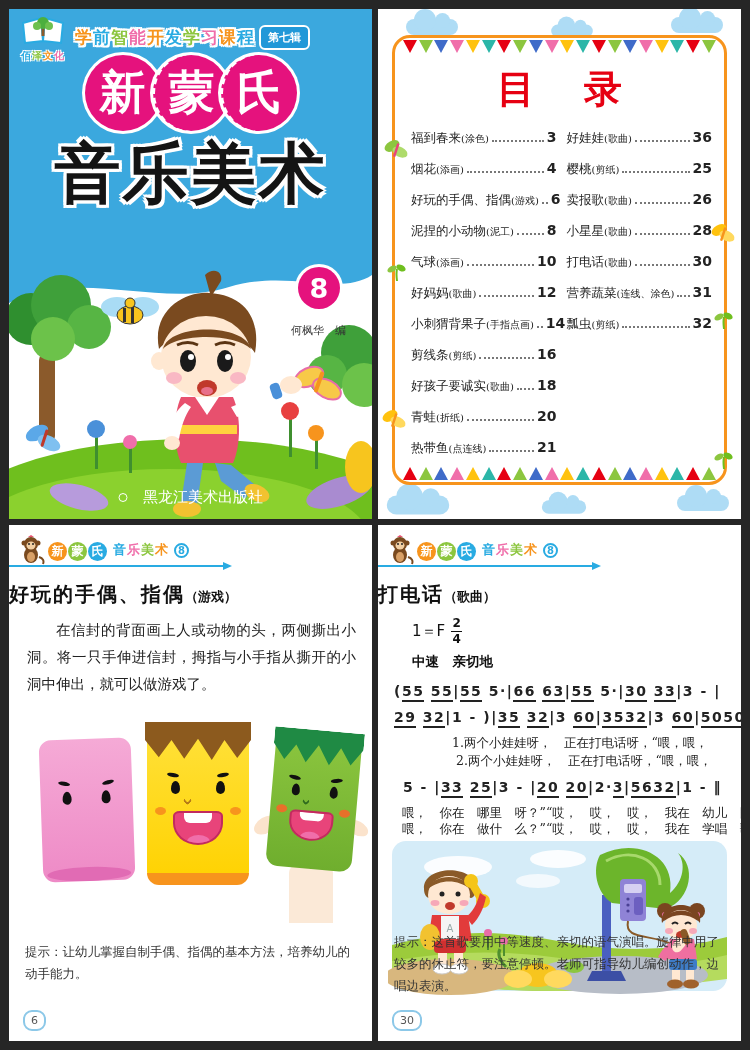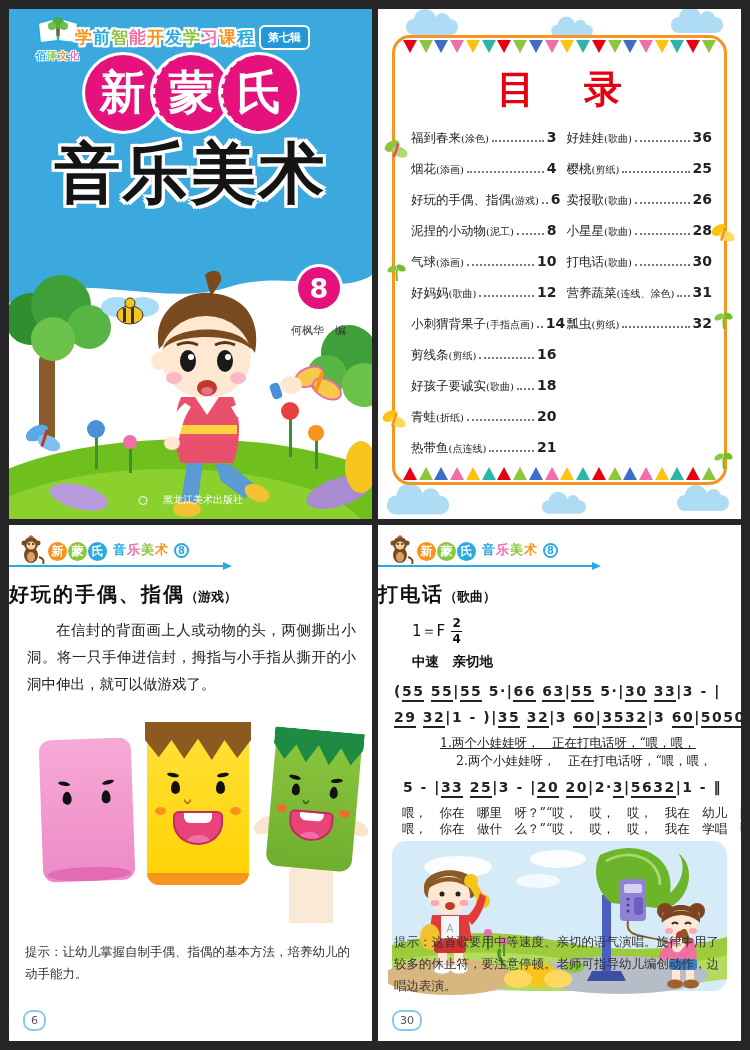--- a/index.html
+++ b/index.html
@@ -4,21 +4,21 @@
 <style>
   html,body{margin:0;padding:0;background:#1e1e1e;}
   *{box-sizing:border-box;}
   body{font-family:"DejaVu Sans",sans-serif;}
   #canvas{width:750px;height:1050px;background:#262626;display:grid;
     grid-template-columns:363px 363px;grid-template-rows:510px 516px;gap:6px;padding:9px;}
   .panel{background:#fff;position:relative;overflow:hidden;}
 
   
   #cover{background:#3BA8DE;}
-  .logo{position:absolute;top:6px;left:20px;width:58px;text-align:center;}
+  .logo{position:absolute;top:6px;left:5px;width:58px;text-align:center;}
   .logo-chars{font-size:10px;font-weight:bold;letter-spacing:1px;
     text-shadow:-1px -1px 0 #fff,1px -1px 0 #fff,-1px 1px 0 #fff,1px 1px 0 #fff;}
   .tagline-row{position:absolute;top:16px;left:66px;display:flex;align-items:center;gap:4px;}
   .tagline{font-size:17px;font-weight:900;letter-spacing:1px;
     text-shadow:-2px -2px 0 #fff,2px -2px 0 #fff,-2px 2px 0 #fff,2px 2px 0 #fff,0 -2px 0 #fff,0 2px 0 #fff,-2px 0 0 #fff,2px 0 0 #fff;}
   .series-badge{background:#2198D8;color:#fff;font-size:11px;font-weight:bold;
     padding:3px 7px;border-radius:6px;border:2px solid #fff;white-space:nowrap;}
   .mcircle-row{position:absolute;top:46px;left:0;right:0;display:flex;justify-content:center;}
   .mcircle{width:76px;height:76px;border-radius:50%;background:#E5127D;color:#fff;
     font-size:46px;font-weight:900;display:flex;align-items:center;justify-content:center;
@@ -29,21 +29,21 @@
     text-shadow:-3px -3px 0 #fff,3px -3px 0 #fff,-3px 3px 0 #fff,3px 3px 0 #fff,0 -3px 0 #fff,0 3px 0 #fff,-3px 0 0 #fff,3px 0 0 #fff;}
   .features-pill{position:absolute;top:222px;left:50%;transform:translateX(-50%);
     background:#fff;color:#1B8FD0;font-size:16px;font-weight:bold;letter-spacing:1px;
     padding:6px 20px;border-radius:22px;white-space:nowrap;}
   .volume-circle{position:absolute;top:258px;right:32px;width:42px;height:42px;border-radius:50%;
     background:#E5127D;color:#fff;font-size:27px;font-weight:900;display:flex;align-items:center;
     justify-content:center;box-shadow:0 0 0 3px #fff;z-index:5;}
   .author{position:absolute;top:314px;right:26px;font-size:11px;color:#333;z-index:5;}
   .cover-art{position:absolute;left:0;bottom:0;width:363px;height:262px;}
   .publisher{position:absolute;bottom:12px;left:50%;transform:translateX(-50%);
-    color:#fff;font-size:10px;white-space:nowrap;z-index:6;display:flex;align-items:center;gap:16px;}
+    color:#fff;font-size:15px;white-space:nowrap;z-index:6;display:flex;align-items:center;gap:16px;}
   .pub-dot{width:9px;height:9px;border:1px solid #fff;border-radius:50%;display:inline-block;}
 
   
   #toc-panel{background:#fff;}
   .toc-box{position:absolute;top:26px;left:14px;right:14px;bottom:34px;
     border:3px solid #F7941D;border-radius:18px;background:#fff;z-index:2;}
   .flags{position:absolute;left:8px;right:8px;display:flex;justify-content:space-between;z-index:3;}
   .flags.top{top:2px;}
   .flags.bottom{bottom:2px;}
   .flag{width:0;height:0;border-left:7px solid transparent;border-right:7px solid transparent;}
@@ -539,21 +539,21 @@
       <span class="ts">
         <span>2</span>
         <span class="bar"></span>
         <span>4</span>
       </span>
     </div>
     <div class="tempo">中速　亲切地</div>
 
     <div class="mline" style="top:158px;"><span>(</span><span class="mu">55</span><span> </span><span class="mu">55</span><span>|</span><span class="mu">55</span><span> 5·|</span><span class="mu">66</span><span> </span><span class="mu">63</span><span>|</span><span class="mu">55</span><span> 5·|</span><span class="mu">30</span><span> </span><span class="mu">33</span><span>|3 - |</span></div>
     <div class="mline" style="top:184px;"><span class="mu">29</span><span> </span><span class="mu">32</span><span>|1 - )|</span><span class="mu">35</span><span> </span><span class="mu">32</span><span>|3 </span><span class="mu">60</span><span>|</span><span class="mu">3532</span><span>|3 </span><span class="mu">60</span><span>|</span><span class="mu">5050</span></div>
-    <div class="lyric" style="top:210px;left:62px;text-decoration:underline;">1.两个小娃娃呀，　正在打电话呀，“喂，喂，</div>
+    <div class="lyric" style="top:210px;left:74px;">1.两个小娃娃呀，　正在打电话呀，“喂，喂，</div>
     <div class="lyric" style="top:228px;left:78px;">2.两个小娃娃呀，　正在打电话呀，“喂，喂，</div>
     <div class="mline" style="top:254px;text-align:center;"><span>5 - |</span><span class="mu">33</span><span> </span><span class="mu">25</span><span>|3 - |</span><span class="mu">20</span><span> </span><span class="mu">20</span><span>|2·</span><span class="mu">3</span><span>|</span><span class="mu">5632</span><span>|1 - ‖</span></div>
     <div class="lyric" style="top:280px;">喂，　你在　哪里　呀？”“哎，　哎，　哎，　我在　幼儿　园。”</div>
     <div class="lyric" style="top:296px;">喂，　你在　做什　么？”“哎，　哎，　哎，　我在　学唱　歌。”</div>
 
     <svg class="song-art" viewBox="0 0 343 162">
       <rect x="4" y="4" width="335" height="150" rx="14" fill="#D5ECF8"></rect>
       <ellipse cx="70" cy="30" rx="34" ry="11" fill="#fff" opacity=".9"></ellipse>
       <ellipse cx="170" cy="22" rx="28" ry="9" fill="#fff" opacity=".9"></ellipse>
       <ellipse cx="150" cy="44" rx="22" ry="7" fill="#fff" opacity=".7"></ellipse>

